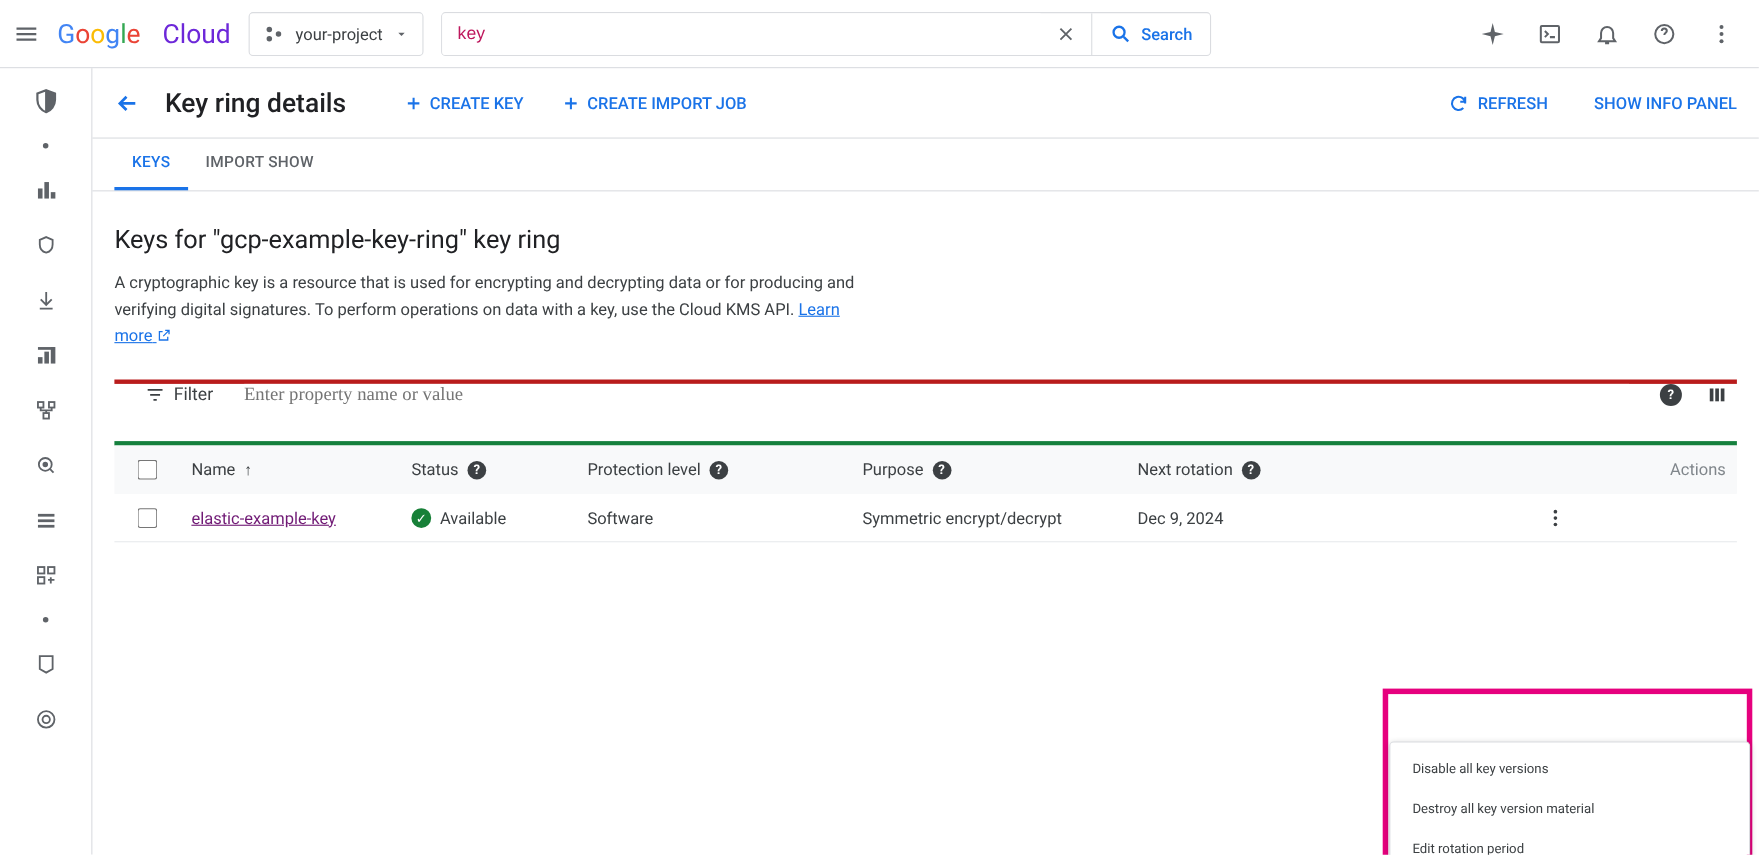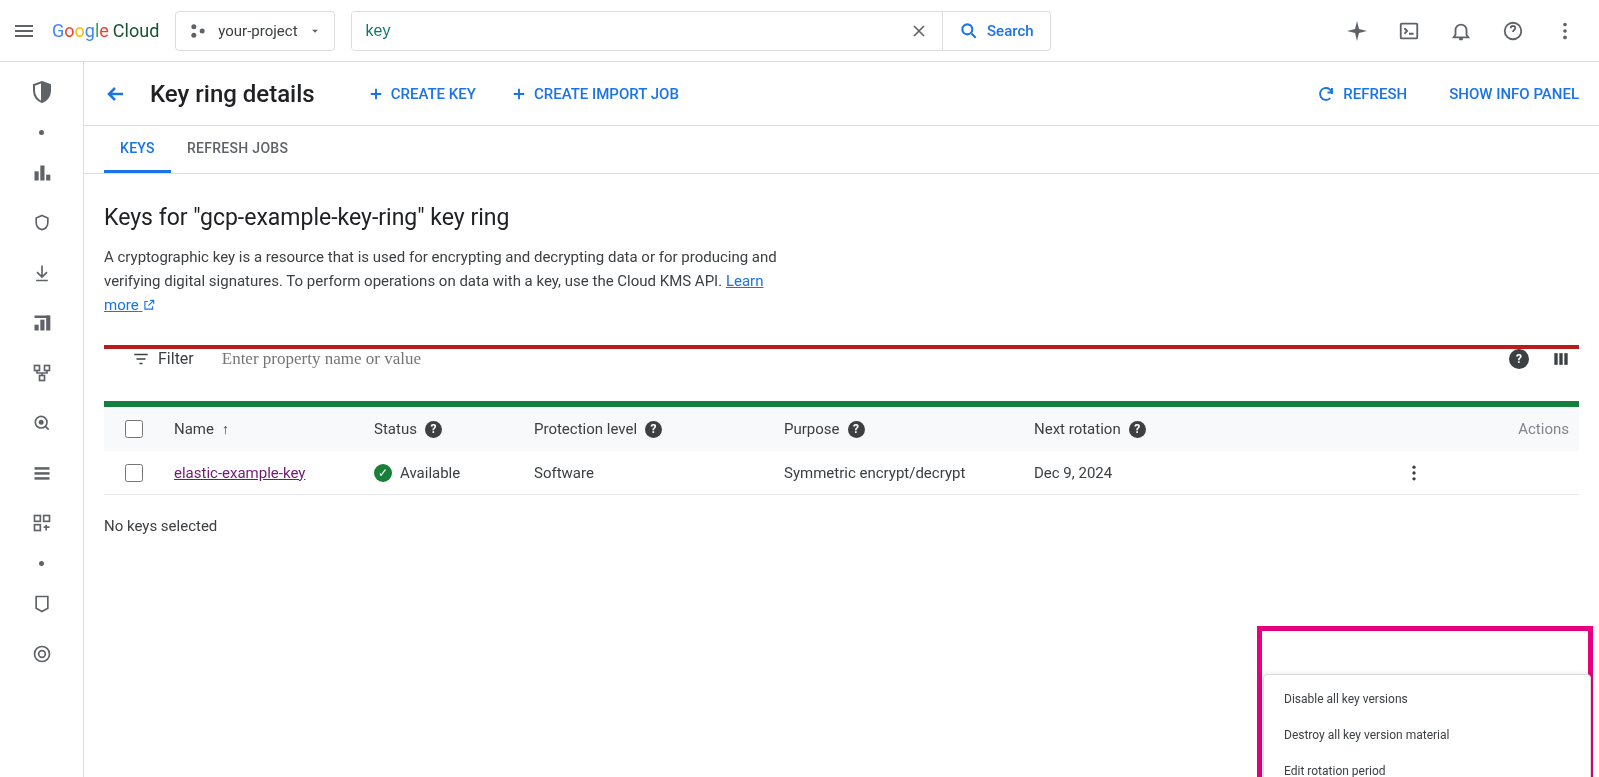--- a/index.html
+++ b/index.html
@@ -2,27 +2,27 @@
 <html><head>
 <meta charset="utf-8">
 <style>
 * { box-sizing: border-box; margin: 0; padding: 0; }
 body { font-family: 'Google Sans', Roboto, Arial, sans-serif; color: #3c4043; background: #fff; overflow: hidden; }
 .root { width: 1599px; height: 777px; position: relative; display: flex; flex-direction: column; }
 
 
 .topbar { height: 62px; border-bottom: 1px solid #dadce0; display: flex; align-items: center; padding: 0 12px; gap: 16px; }
 .hamburger { width: 24px; height: 24px; cursor: pointer; display:flex; align-items:center; justify-content:center;}
-.logo { display: flex; align-items: center; gap: 0; font-size: 18px; }
+.logo { display: flex; align-items: center; gap: 16px; font-size: 24px; }
 .logo .g { color:#4285F4; } .logo .o1{color:#EA4335;} .logo .o2{color:#FBBC05;} .logo .g2{color:#4285F4;} .logo .l{color:#34A853;} .logo .e{color:#EA4335;}
-.logo .cloud { color:#14532d; margin-left:4px; font-weight:400;}
+.logo .cloud { color:#6d28d9; margin-left:4px; font-weight:400;}
 .project-picker { border:1px solid #dadce0; border-radius:4px; height:40px; padding:0 12px; display:flex; align-items:center; gap:10px; cursor:pointer; font-size:15px; color:#3c4043;}
 .project-picker svg.dots { width:20px; height:20px;}
 .searchbox { display:flex; flex:0 0 auto; width:700px; border:1px solid #dadce0; border-radius:4px; height:40px; overflow:hidden; }
-.searchbox input { border:none; outline:none; flex:1; padding:0 14px; font-size:16px; color:#0f766e;}
+.searchbox input { border:none; outline:none; flex:1; padding:0 14px; font-size:16px; color:#be185d;}
 .searchbox .clear { width:46px; display:flex; align-items:center; justify-content:center; cursor:pointer; color:#5f6368;}
 .searchbox .sbtn { border-left:1px solid #dadce0; display:flex; align-items:center; gap:8px; padding:0 16px; color:#1a73e8; font-size:15px; font-weight:500; cursor:pointer;}
 .top-icons { margin-left:auto; display:flex; gap:28px; align-items:center; padding-right:10px;}
 .top-icons .ico { width:24px; height:24px; color:#5f6368; cursor:pointer; display:flex; align-items:center; justify-content:center;}
 
 
 .body { flex:1; display:flex; min-height:0; }
 .leftnav { width:84px; border-right:1px solid #dadce0; display:flex; flex-direction:column; align-items:center; padding-top:18px; gap:26px; color:#5f6368;}
 .leftnav .nv { width:24px; height:24px; cursor:pointer; display:flex; align-items:center; justify-content:center;}
 .leftnav .dot { width:5px; height:5px; border-radius:50%; background:#5f6368;}
@@ -44,21 +44,21 @@
 .content h2 { font-size:23px; font-weight:400; color:#202124; margin-bottom:14px;}
 .content p.desc { font-size:15px; color:#3c4043; max-width:680px; line-height:1.6;}
 .content a.inline { color:#1a73e8; text-decoration:underline;}
 
 
 .filterbar { margin-top:28px; border-top:4px solid #b91c1c; display:flex; align-items:flex-start; height:56px; gap:28px; padding-right:8px;}
 .filterbar .flabel { display:flex; align-items:center; gap:8px; color:#3c4043; font-size:16px; padding-left:28px;}
 .filterbar input { border:none; outline:none; font-size:17px; color:#80868b; font-family: Georgia, serif; flex:1;}
 .filterbar .right { display:flex; gap:22px; align-items:center; color:#3c4043;}
 
-.table { border-top:6px solid #15803d;}
+.table { border-top:4px solid #15803d;}
 .thead, .trow { display:flex; align-items:center; height:44px; font-size:15px; }
 .thead { background:#f8f9fa; color:#3c4043; font-weight:400;}
 .cell { padding-right:10px;}
 .c-check { width:70px; display:flex; justify-content:center;}
 .c-name { width:200px;}
 .c-status { width:160px;}
 .c-prot { width:250px;}
 .c-purpose { width:250px;}
 .c-rot { width:225px;}
 .c-actions { flex:1; display:flex;}
@@ -263,21 +263,21 @@
               <span>REFRESH</span>
             </div>
           <div class="act">
               <span>SHOW INFO PANEL</span>
             </div>
         </div>
       </div>
 
       <div class="tabs">
         <div class="tab active">KEYS</div>
-        <div class="tab">REFRESH JOBS</div>
+        <div class="tab">IMPORT SHOW</div>
       </div>
 
       <div class="content">
         <h2>Keys for "gcp-example-key-ring" key ring</h2>
         <p class="desc">
           <span>A cryptographic key is a resource that is used for encrypting and decrypting data or for producing and verifying digital signatures. To perform operations on data with a key, use the Cloud KMS API. </span><a href="#" class="inline"><span>Learn more</span> <svg style="display:inline;vertical-align:-2px" width="14" height="14" viewBox="0 0 24 24" fill="none" stroke="#1a73e8" stroke-width="2">
                 <path d="M14 4h6v6M20 4l-9 9M18 14v5H5V6h5"></path>
               </svg></a>
         </p>
 
@@ -347,21 +347,20 @@
                   <svg width="20" height="20" viewBox="0 0 24 24" fill="#3c4043">
                     <circle cx="12" cy="5" r="2"></circle>
                     <circle cx="12" cy="12" r="2"></circle>
                     <circle cx="12" cy="19" r="2"></circle>
                   </svg>
                 </div>
               </div>
           </div>
         </div>
 
-        <div class="selected-note">No keys selected</div>
 
         <div class="highlight-box"></div>
         <div class="dropdown">
           <div class="mi">Disable all key versions</div>
           <div class="mi">Destroy all key version material</div>
           <div class="mi">Edit rotation period</div>
 
         </div>
 
       </div>

